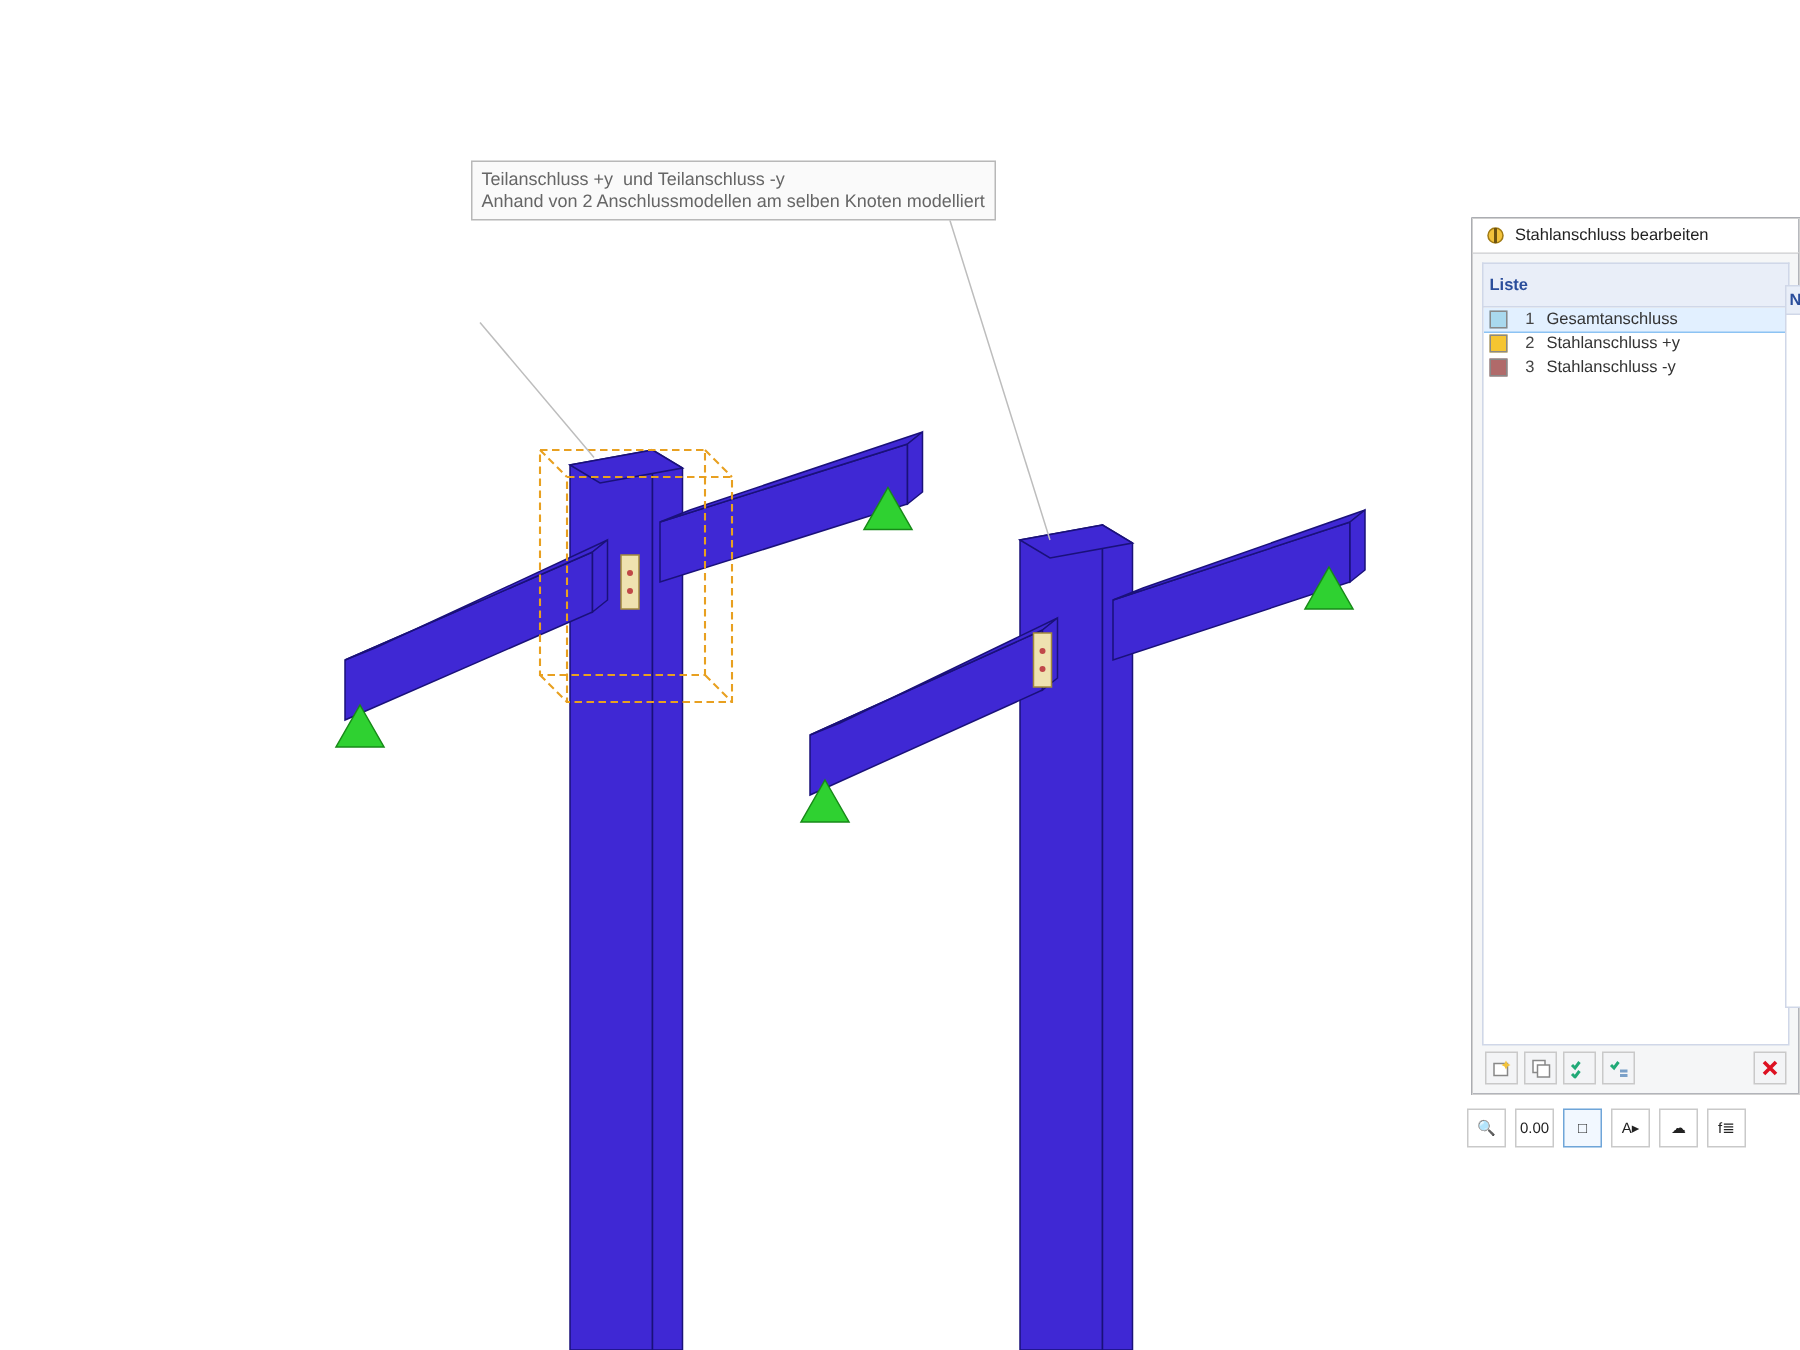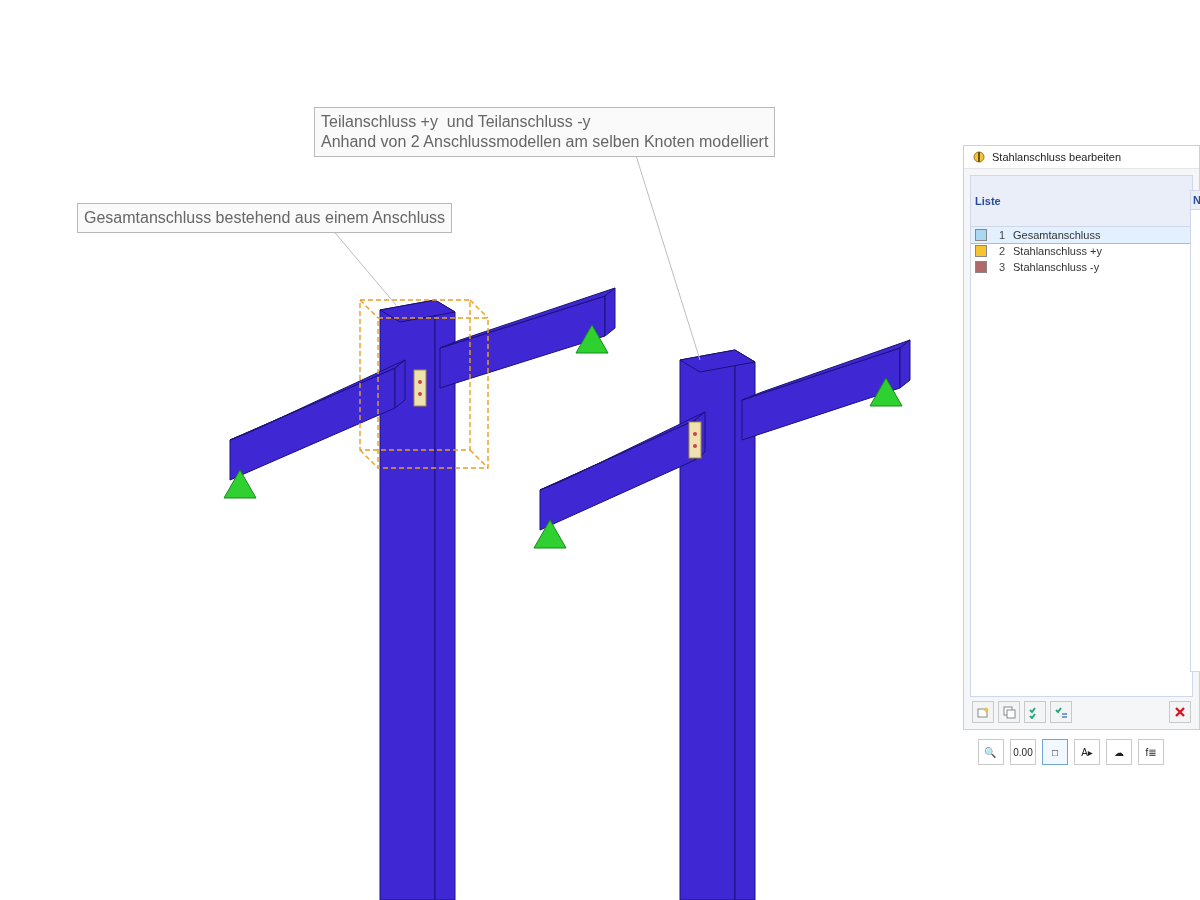--- a/index.html
+++ b/index.html
@@ -23,29 +23,29 @@
     background: #ffffff;
   }
   .viewport svg { position: absolute; left: 0; top: 0; }
   .annotation {
     position: absolute;
     background: #fafafa;
     border: 1px solid #b8b8b8;
     color: #666;
     padding: 4px 6px;
     line-height: 1.25;
-    font-size: 16px;
+    font-size: 12px;
     white-space: pre;
   }
   
   .panel {
     position: absolute;
     right: 0;
     top: 145px;
-    width: 237px;
+    width: 219px;
     height: 585px;
     background: #0f172a;
     border: 1px solid #d0d0d0;
     display: flex;
     flex-direction: column;
   }
   .panel-title {
     display: flex;
     align-items: center;
     gap: 6px;
@@ -59,21 +59,21 @@
     flex: 1;
     padding: 6px 6px;
     background: #f5f6f7;
     display: flex;
     flex-direction: column;
   }
   .list-header {
     font-weight: 600;
     color: #2a4d9b;
     font-size: 11px;
-    padding: 19px 4px;
+    padding: 8px 4px;
     background: #e9eef8;
     border: 1px solid #d0d7e8;
     border-bottom: none;
   }
   .list {
     background: #ffffff;
     border: 1px solid #d0d7e8;
     flex: 1;
     overflow: auto;
   }
@@ -240,21 +240,20 @@
       <use href="#support" x="550" y="520"></use>
       <use href="#support" x="886" y="378"></use>
     </g>
 
     <g stroke="#bdbdbd" stroke-width="1" fill="none">
       <line x1="320" y1="215" x2="396" y2="305"></line>
       <line x1="628" y1="130" x2="700" y2="360"></line>
     </g>
   </svg>
 
-  <div class="annotation" style="left:77px; top:203px;">Gesamtanschluss bestehend aus einem Anschluss</div>
   <div class="annotation" style="left:314px; top:107px;">Teilanschluss +y  und Teilanschluss -y
 Anhand von 2 Anschlussmodellen am selben Knoten modelliert</div>
 </div>
 
 <div class="panel">
   <div class="panel-title">
     <svg width="14" height="14" viewBox="0 0 14 14">
       <circle cx="7" cy="7" r="5" fill="#f3c33b" stroke="#a07a14"></circle>
       <rect x="6" y="2" width="2" height="10" fill="#6f5410"></rect>
     </svg>

